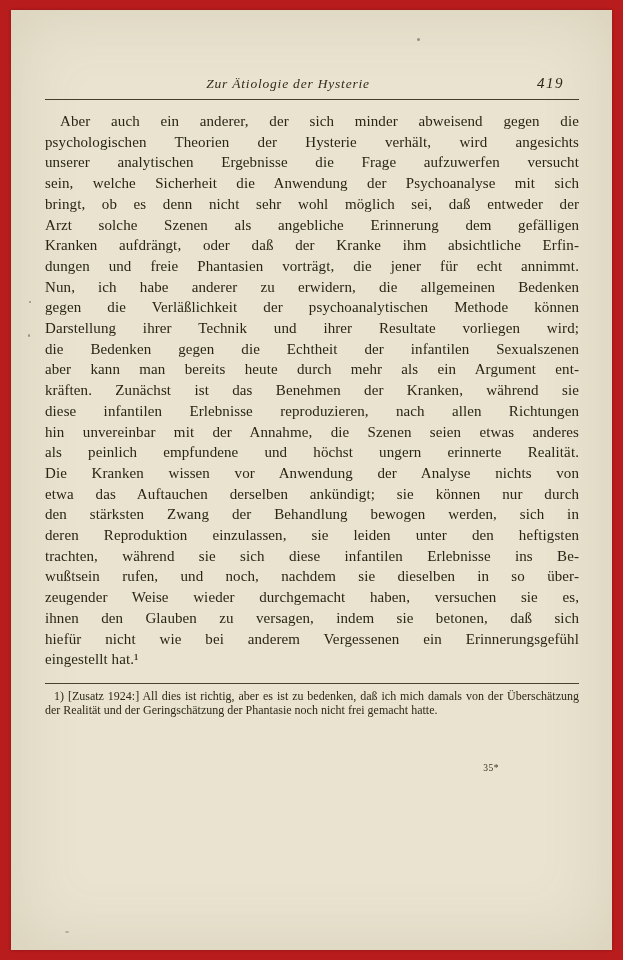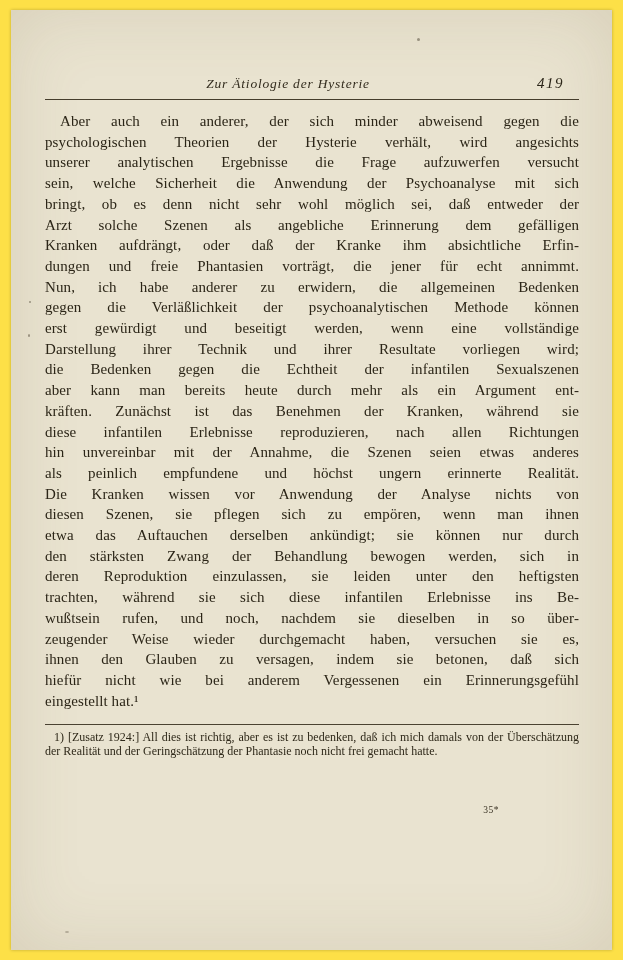--- a/index.html
+++ b/index.html
@@ -5,21 +5,21 @@
   html, body { margin: 0; padding: 0; }
   body {
     width: 623px; height: 960px;
     background: #fbfaf7;
     font-family: "Liberation Serif", serif;
     overflow: hidden;
     position: relative;
   }
   .scan {
     position: absolute; inset: 0;
-    background: #fde047;
+    background: #b91c1c;
   }
   .page {
     position: absolute;
     left: 11px; top: 10px; right: 11px; bottom: 10px;
     background: #e9e3d0;
     box-shadow: inset 0 0 70px rgba(125, 105, 60, 0.16), 0 0 3px rgba(0,0,0,0.25);
     color: #2c2619;
     box-sizing: border-box;
     padding: 66px 33px 0 34px;
   }
@@ -118,30 +118,28 @@
         <div class="line">Aber auch ein anderer, der sich minder abweisend gegen die</div>
         <div class="line">psychologischen Theorien der Hysterie verhält, wird angesichts</div>
         <div class="line">unserer analytischen Ergebnisse die Frage aufzuwerfen versucht</div>
         <div class="line">sein, welche Sicherheit die Anwendung der Psychoanalyse mit sich</div>
         <div class="line">bringt, ob es denn nicht sehr wohl möglich sei, daß entweder der</div>
         <div class="line">Arzt solche Szenen als angebliche Erinnerung dem gefälligen</div>
         <div class="line">Kranken aufdrängt, oder daß der Kranke ihm absichtliche Erfin-</div>
         <div class="line">dungen und freie Phantasien vorträgt, die jener für echt annimmt.</div>
         <div class="line">Nun, ich habe anderer zu erwidern, die allgemeinen Bedenken</div>
         <div class="line">gegen die Verläßlichkeit der psychoanalytischen Methode können</div>
-        <div class="line">erst gewürdigt und beseitigt werden, wenn eine vollständige</div>
         <div class="line">Darstellung ihrer Technik und ihrer Resultate vorliegen wird;</div>
         <div class="line">die Bedenken gegen die Echtheit der infantilen Sexualszenen</div>
         <div class="line">aber kann man bereits heute durch mehr als ein Argument ent-</div>
         <div class="line">kräften. Zunächst ist das Benehmen der Kranken, während sie</div>
         <div class="line">diese infantilen Erlebnisse reproduzieren, nach allen Richtungen</div>
         <div class="line">hin unvereinbar mit der Annahme, die Szenen seien etwas anderes</div>
         <div class="line">als peinlich empfundene und höchst ungern erinnerte Realität.</div>
         <div class="line">Die Kranken wissen vor Anwendung der Analyse nichts von</div>
-        <div class="line">diesen Szenen, sie pflegen sich zu empören, wenn man ihnen</div>
         <div class="line">etwa das Auftauchen derselben ankündigt; sie können nur durch</div>
         <div class="line">den stärksten Zwang der Behandlung bewogen werden, sich in</div>
         <div class="line">deren Reproduktion einzulassen, sie leiden unter den heftigsten</div>
         <div class="line">trachten, während sie sich diese infantilen Erlebnisse ins Be-</div>
         <div class="line">wußtsein rufen, und noch, nachdem sie dieselben in so über-</div>
         <div class="line">zeugender Weise wieder durchgemacht haben, versuchen sie es,</div>
         <div class="line">ihnen den Glauben zu versagen, indem sie betonen, daß sich</div>
         <div class="line">hiefür nicht wie bei anderem Vergessenen ein Erinnerungsgefühl</div>
         <div class="line">eingestellt hat.¹</div>
       </div>

